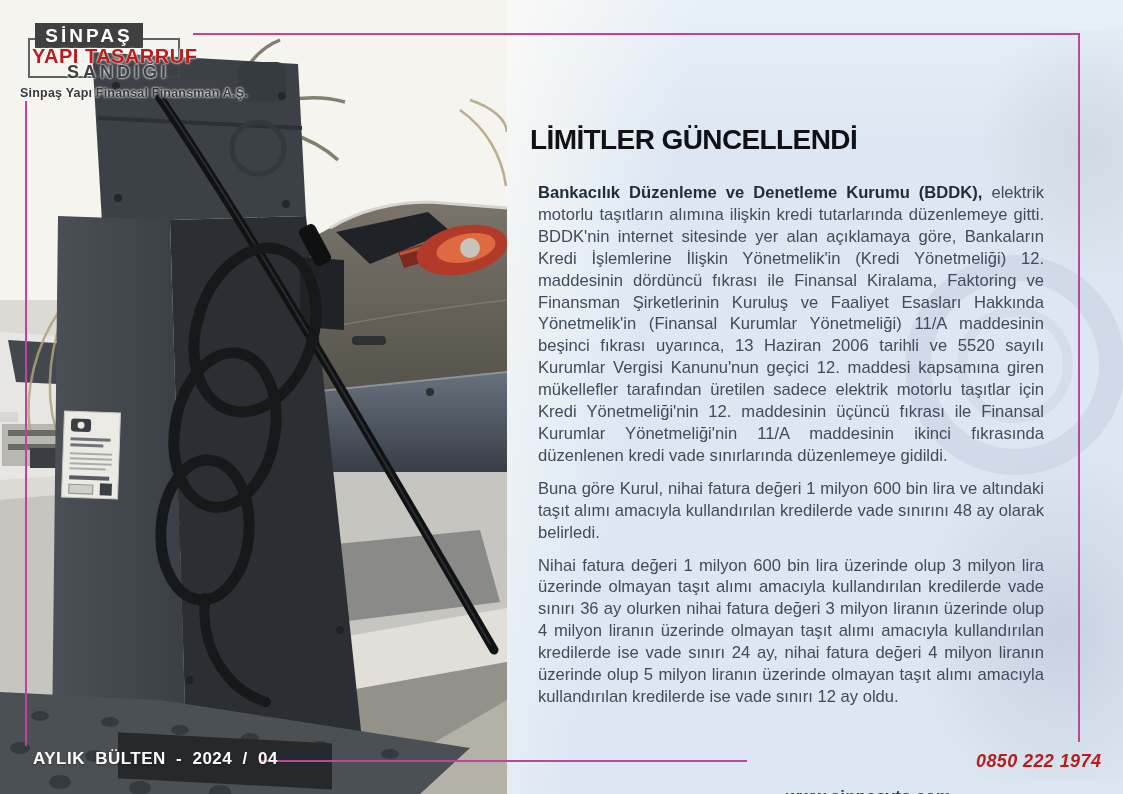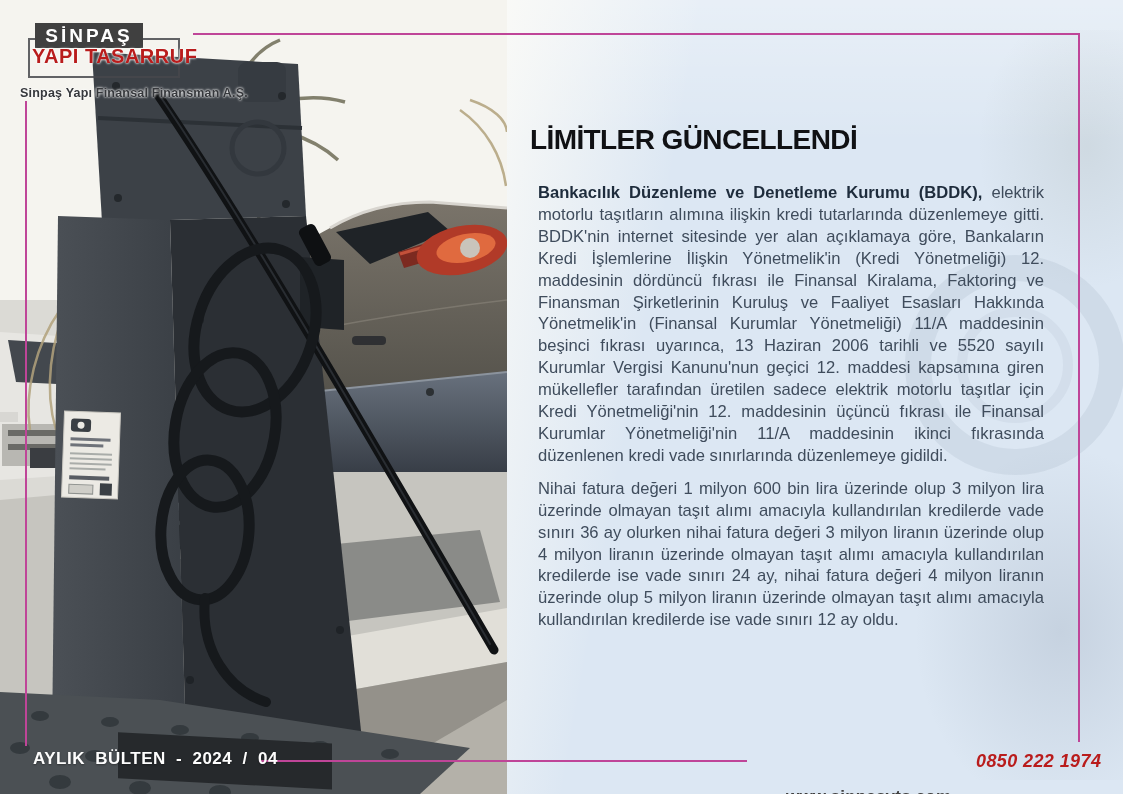--- a/index.html
+++ b/index.html
@@ -279,30 +279,32 @@
 
   <div class="rule rule-top"></div>
   <div class="rule rule-right"></div>
   <div class="rule rule-left"></div>
   <div class="rule rule-bottom"></div>
 
   <div class="logo">
     <div class="logo-frame"></div>
     <div class="logo-box">SİNPAŞ</div>
     <div class="logo-line1">YAPI TASARRUF</div>
+    <div class="logo-line2">SANDIĞI</div>
     <div class="logo-sub">Sinpaş Yapı Finansal Finansman A.Ş.</div>
   </div>
 
   <div class="article">
     <h1 class="title">
       <br>
       <span>LİMİTLER GÜNCELLENDİ</span>
     </h1>
     <div class="body-text">
       <p><span class="lead">Bankacılık Düzenleme ve Denetleme Kurumu (BDDK),</span><span> elektrik motorlu taşıtların alımına ilişkin kredi tutarlarında düzenlemeye gitti. BDDK'nin internet sitesinde yer alan açıklamaya göre, Bankaların Kredi İşlemlerine İlişkin Yönetmelik'in (Kredi Yönetmeliği) 12. maddesinin dördüncü fıkrası ile Finansal Kiralama, Faktoring ve Finansman Şirketlerinin Kuruluş ve Faaliyet Esasları Hakkında Yönetmelik'in (Finansal Kurumlar Yönetmeliği) 11/A maddesinin beşinci fıkrası uyarınca, 13 Haziran 2006 tarihli ve 5520 sayılı Kurumlar Vergisi Kanunu'nun geçici 12. maddesi kapsamına giren mükellefler tarafından üretilen sadece elektrik motorlu taşıtlar için Kredi Yönetmeliği'nin 12. maddesinin üçüncü fıkrası ile Finansal Kurumlar Yönetmeliği'nin 11/A maddesinin ikinci fıkrasında düzenlenen kredi vade sınırlarında düzenlemeye gidildi.</span></p>
+      <p>Buna göre Kurul, nihai fatura değeri 1 milyon 600 bin lira ve altındaki taşıt alımı amacıyla kullandırılan kredilerde vade sınırını 48 ay olarak belirledi.</p>
       <p>Nihai fatura değeri 1 milyon 600 bin lira üzerinde olup 3 milyon lira üzerinde olmayan taşıt alımı amacıyla kullandırılan kredilerde vade sınırı 36 ay olurken nihai fatura değeri 3 milyon liranın üzerinde olup 4 milyon liranın üzerinde olmayan taşıt alımı amacıyla kullandırılan kredilerde ise vade sınırı 24 ay, nihai fatura değeri 4 milyon liranın üzerinde olup 5 milyon liranın üzerinde olmayan taşıt alımı amacıyla kullandırılan kredilerde ise vade sınırı 12 ay oldu.</p>
     </div>
   </div>
 
   <div class="footer-left">AYLIK BÜLTEN - 2024 / 04</div>
   <div class="footer-site">www.sinpasyts.com</div>
   <div class="footer-phone">0850 222 1974</div>
 
 </div>
 

